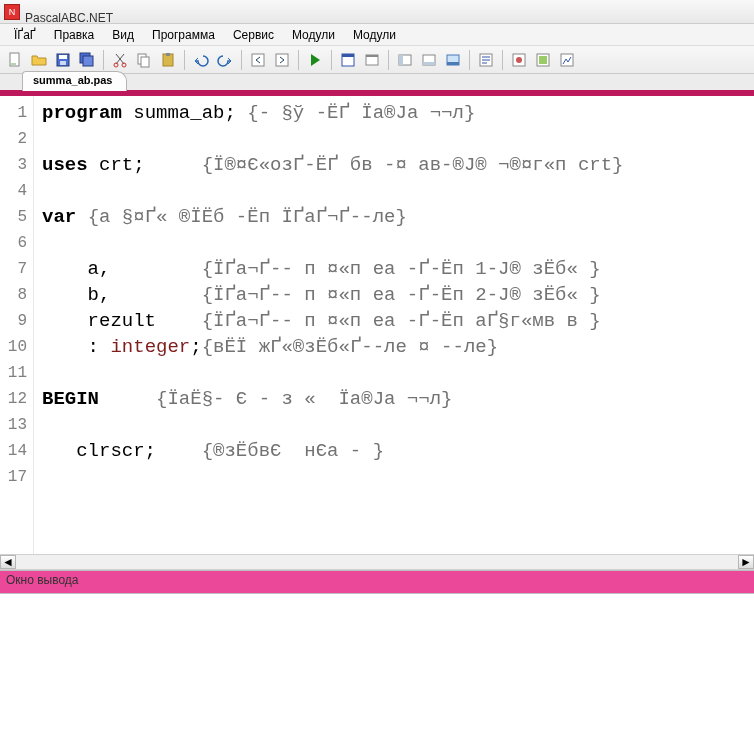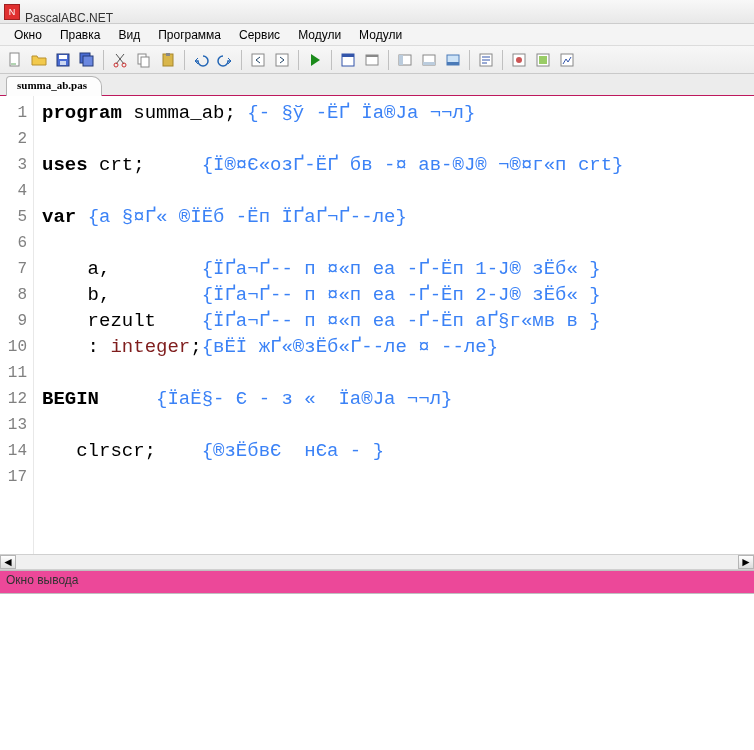--- a/index.html
+++ b/index.html
@@ -6,45 +6,45 @@
   html, body { width: 754px; height: 750px; font-family: "Segoe UI", Tahoma, sans-serif; font-size: 12px; background: #fff; overflow: hidden; }
   .titlebar { height: 24px; background: linear-gradient(#f8f8f8,#e8e8e8); border-bottom: 1px solid #ccc; display: flex; align-items: center; padding: 0 4px; gap: 5px; }
   .titlebar .icon { width: 16px; height: 16px; background: #e03030; border: 1px solid #a02020; font-size:9px; color:#fff; display:flex;align-items:center;justify-content:center;}
   .titlebar .title { font-size: 12px; color: #333; margin-top: 12px; }
   .menubar { height: 22px; background: #f4f4f4; border-bottom: 1px solid #dcdcdc; display: flex; align-items: center; padding: 0 6px; gap: 2px; }
   .menubar .mi { padding: 2px 8px; cursor: default; }
   .toolbar { height: 28px; background: linear-gradient(#f7f7f7,#ececec); border-bottom: 1px solid #c9c9c9; display: flex; align-items: center; padding: 0 4px; gap: 2px; }
   .tb { width: 22px; height: 22px; display:flex; align-items:center; justify-content:center; border-radius:2px; }
   .tb svg { width:16px; height:16px; }
   .sep { width:1px; height:20px; background:#c0c0c0; margin:0 3px;}
-  .tabstrip { height: 22px; background: #ececec; border-bottom: 1px solid #be185d; display:flex; align-items:flex-end; padding-left:6px;font-family:Liberation Serif, serif; }
+  .tabstrip { height: 22px; background: #ececec; border-bottom: 6px solid #be185d; display:flex; align-items:flex-end; padding-left:22px; }
   .tab { height: 20px; padding: 2px 14px 0 10px; background:#fdfdfd; border:1px solid #b5b5b5; border-bottom:none; border-top-left-radius:4px; border-top-right-radius:10px; font-weight:bold; font-size:11px; position:relative; top:1px;}
   .editor { display:flex; height: calc(100% - 24px - 22px - 28px - 22px - 16px - 20px - 160px); background:#fff; }
   .gutter { width: 34px; background:#fff; border-right:1px solid #e8e8e8; padding-top:4px; }
   .gutter div { height:26px; text-align:right; padding-right:6px; color:#808080; font: 16px/26px Consolas,"Courier New",monospace; }
   .code { flex:1; padding:4px 0 0 8px; font: 19px/26px Consolas,"Courier New",monospace; white-space:pre; overflow:hidden; color:#000; }
   .kw { font-weight: bold; color:#000; }
-  .cm { color:#3b82f6; }
+  .cm { color:#737373; }
   .ty { color:#7f1d1d; }
   .hscroll { height:16px; background:#f0f0f0; border-top:1px solid #d0d0d0; border-bottom:1px solid #d0d0d0; display:flex; }
   .hscroll .arrow { width:16px; background:linear-gradient(#fff,#dcdcdc); border:1px solid #b5b5b5; display:flex;align-items:center;justify-content:center;}
   .hscroll .track { flex:1; background:#f0f0f0;}
   .outhead { height:24px; background:#ec4899; border-top:1px solid #bfbfbf; border-bottom:1px solid #bfbfbf; padding:2px 6px; font-size:12px; color:#333;}
   .outbody { height:160px; background:#fff; }
 </style>
 </head>
 <body>
 
 <div class="titlebar">
   <div class="icon">N</div>
   <div class="title">PascalABC.NET</div>
 </div>
 
 <div class="menubar">
-  <div class="mi">Окно</div>
+  <div class="mi">ЇҐаҐ</div>
   <div class="mi">Правка</div>
   <div class="mi">Вид</div>
   <div class="mi">Программа</div>
   <div class="mi">Сервис</div>
   <div class="mi">Модули</div>
   <div class="mi">Модули</div>
 </div>
 
 <div class="toolbar" id="toolbar">
     <div class="tb">

